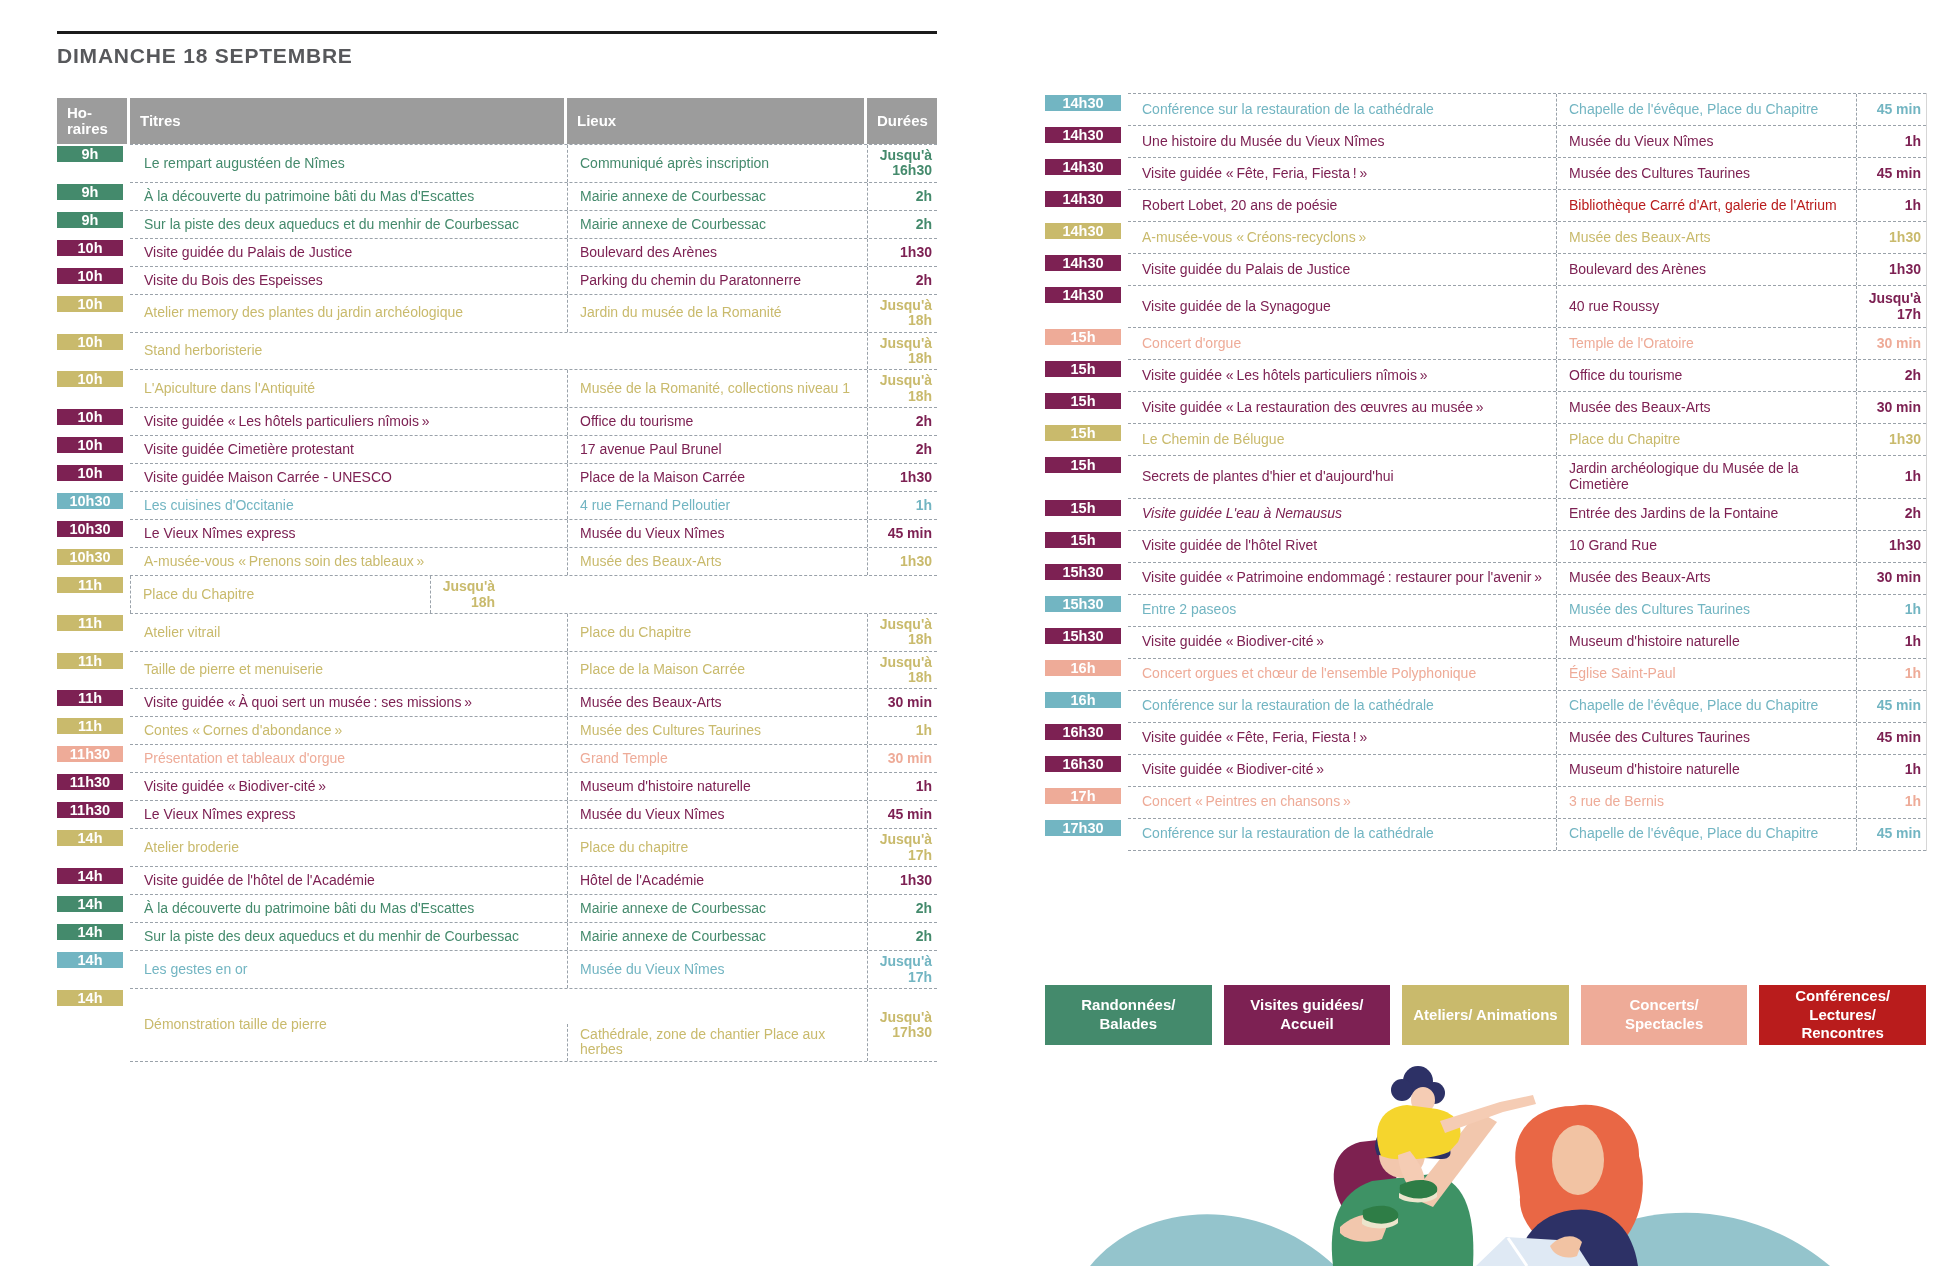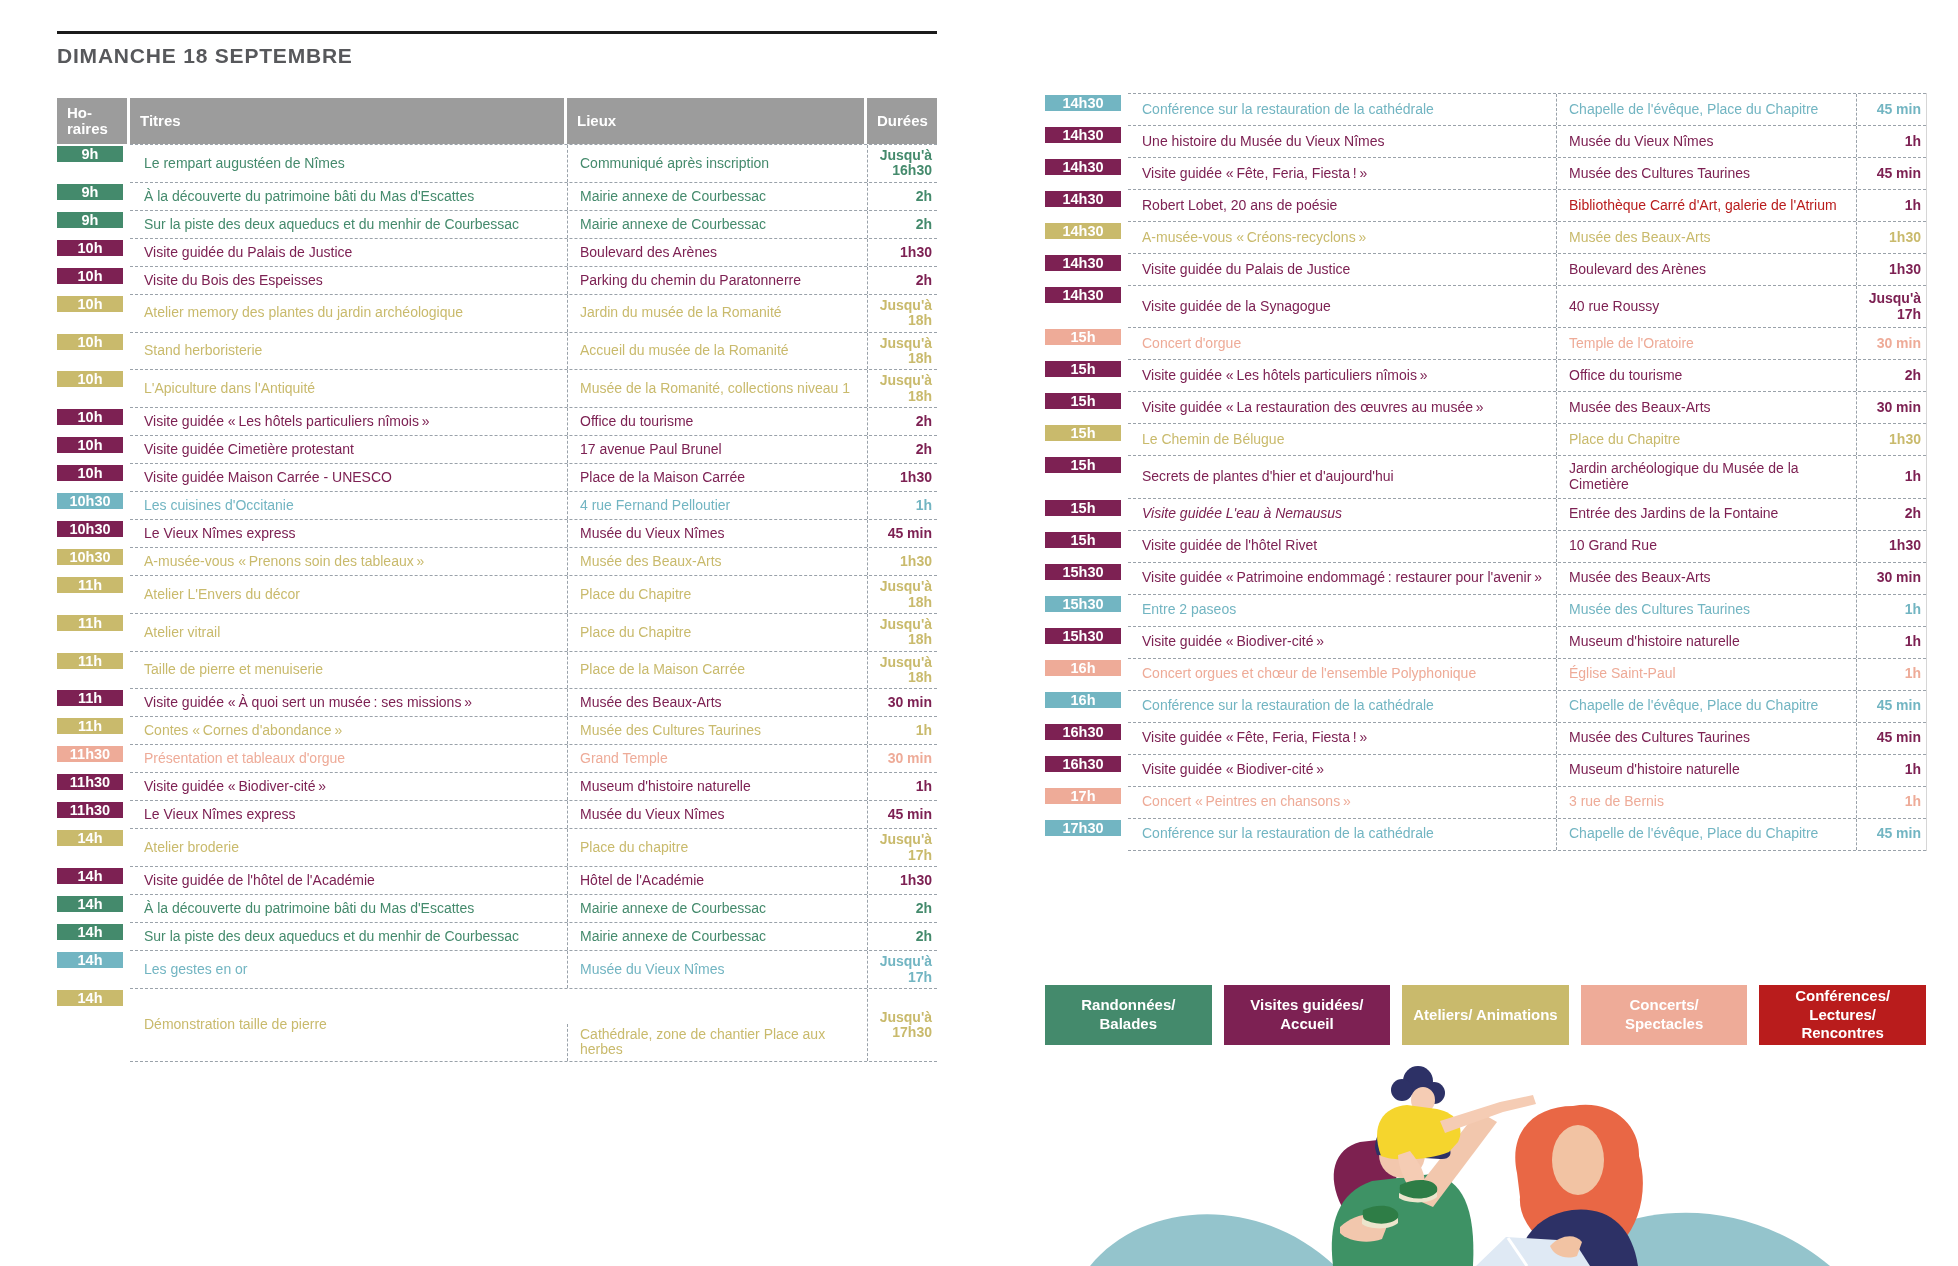--- a/index.html
+++ b/index.html
@@ -147,23 +147,20 @@
               <span>Jusqu'à 18h</span>
             </div>
           </div>
         </div>
         <div class="row">
           <div class="time" style="background: rgb(201, 186, 108);">10h</div>
           <div class="cells">
             <div class="cell title" style="color: rgb(201, 186, 108);">
               <span>Stand herboristerie</span>
             </div>
-            <div class="cell lieu" style="color: rgb(201, 186, 108);">
-              <span>Accueil du musée de la Romanité</span>
-            </div>
             <div class="cell duree" style="color: rgb(201, 186, 108);">
               <span>Jusqu'à 18h</span>
             </div>
           </div>
         </div>
         <div class="row">
           <div class="time" style="background: rgb(201, 186, 108);">10h</div>
           <div class="cells">
             <div class="cell title" style="color: rgb(201, 186, 108);">
               <span>L'Apiculture dans l'Antiquité</span>
@@ -256,23 +253,20 @@
               <span>Musée des Beaux-Arts</span>
             </div>
             <div class="cell duree" style="color: rgb(201, 186, 108);">
               <span>1h30</span>
             </div>
           </div>
         </div>
         <div class="row">
           <div class="time" style="background: rgb(201, 186, 108);">11h</div>
           <div class="cells">
-            <div class="cell title" style="color: rgb(201, 186, 108);">
-              <span>Atelier L'Envers du décor</span>
-            </div>
             <div class="cell lieu" style="color: rgb(201, 186, 108);">
               <span>Place du Chapitre</span>
             </div>
             <div class="cell duree" style="color: rgb(201, 186, 108);">
               <span>Jusqu'à 18h</span>
             </div>
           </div>
         </div>
         <div class="row">
           <div class="time" style="background: rgb(201, 186, 108);">11h</div>

